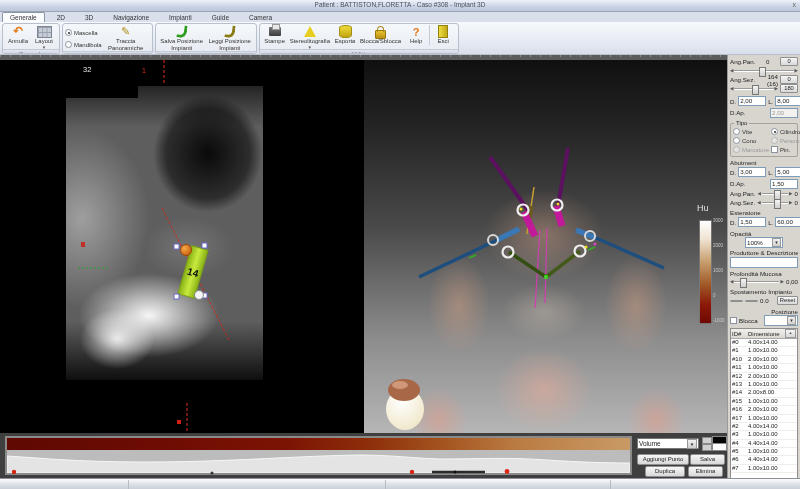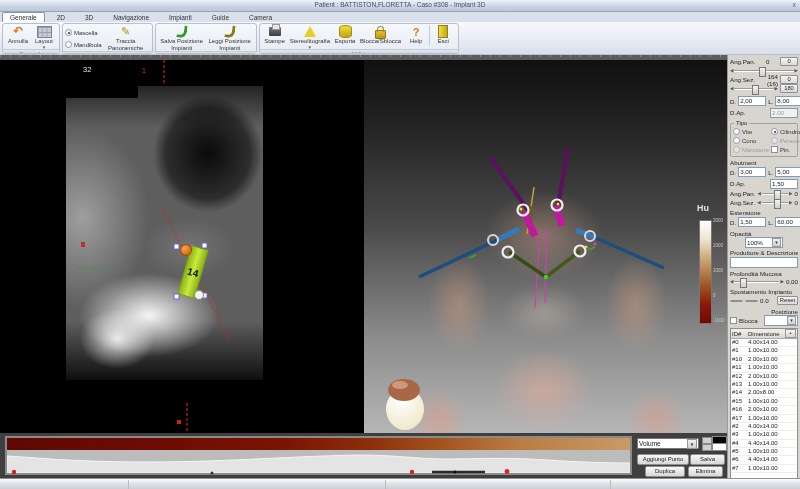--- a/index.html
+++ b/index.html
@@ -329,21 +329,21 @@
     <circle cx="129" cy="180" r="5" fill="none" stroke="#d8d8d8" stroke-width="2"></circle>
     <circle cx="226" cy="176" r="5" fill="none" stroke="#d8d8d8" stroke-width="2"></circle>
     <circle cx="157" cy="149" r="1.5" fill="#e8e020"></circle>
     <circle cx="194" cy="144" r="1.5" fill="#e8e020"></circle>
     <circle cx="222" cy="187" r="1.5" fill="#e8e020"></circle>
     <circle cx="231" cy="184" r="1.5" fill="#e040c0"></circle>
     <ellipse cx="41" cy="349" rx="19" ry="21" fill="url(#gDome)"></ellipse>
     <ellipse cx="40" cy="330" rx="16" ry="11" fill="#a86848"></ellipse>
     <ellipse cx="36" cy="325" rx="8" ry="4" fill="#d09878"></ellipse>
   </svg>
-  <div class="abs" style="left:333px;top:143px;color:#e2e2e2;font-size:9px;font-weight:bold;">Hu</div>
+  <div class="abs" style="left:333px;top:143px;color:#e2e2e2;font-size:9px;font-weight:normal;">Hu</div>
   <div class="abs" style="left:335px;top:160px;width:11px;height:102px;border:1px solid #777;background:linear-gradient(180deg,#ffffff 0%,#efe3d2 18%,#c89e6e 40%,#a05a28 62%,#8c1808 82%,#6e0a04 100%);"></div>
   <span class="abs" style="left:349px;top:158px;font-size:4.5px;color:#c9c9c9;">3000</span>
   <span class="abs" style="left:349px;top:183px;font-size:4.5px;color:#c9c9c9;">2000</span>
   <span class="abs" style="left:349px;top:208px;font-size:4.5px;color:#c9c9c9;">1000</span>
   <span class="abs" style="left:349px;top:233px;font-size:4.5px;color:#c9c9c9;">0</span>
   <span class="abs" style="left:349px;top:258px;font-size:4.5px;color:#c9c9c9;">-1000</span>
 </div>
 
 <div class="abs" id="sidebar">
   <div class="srow">

